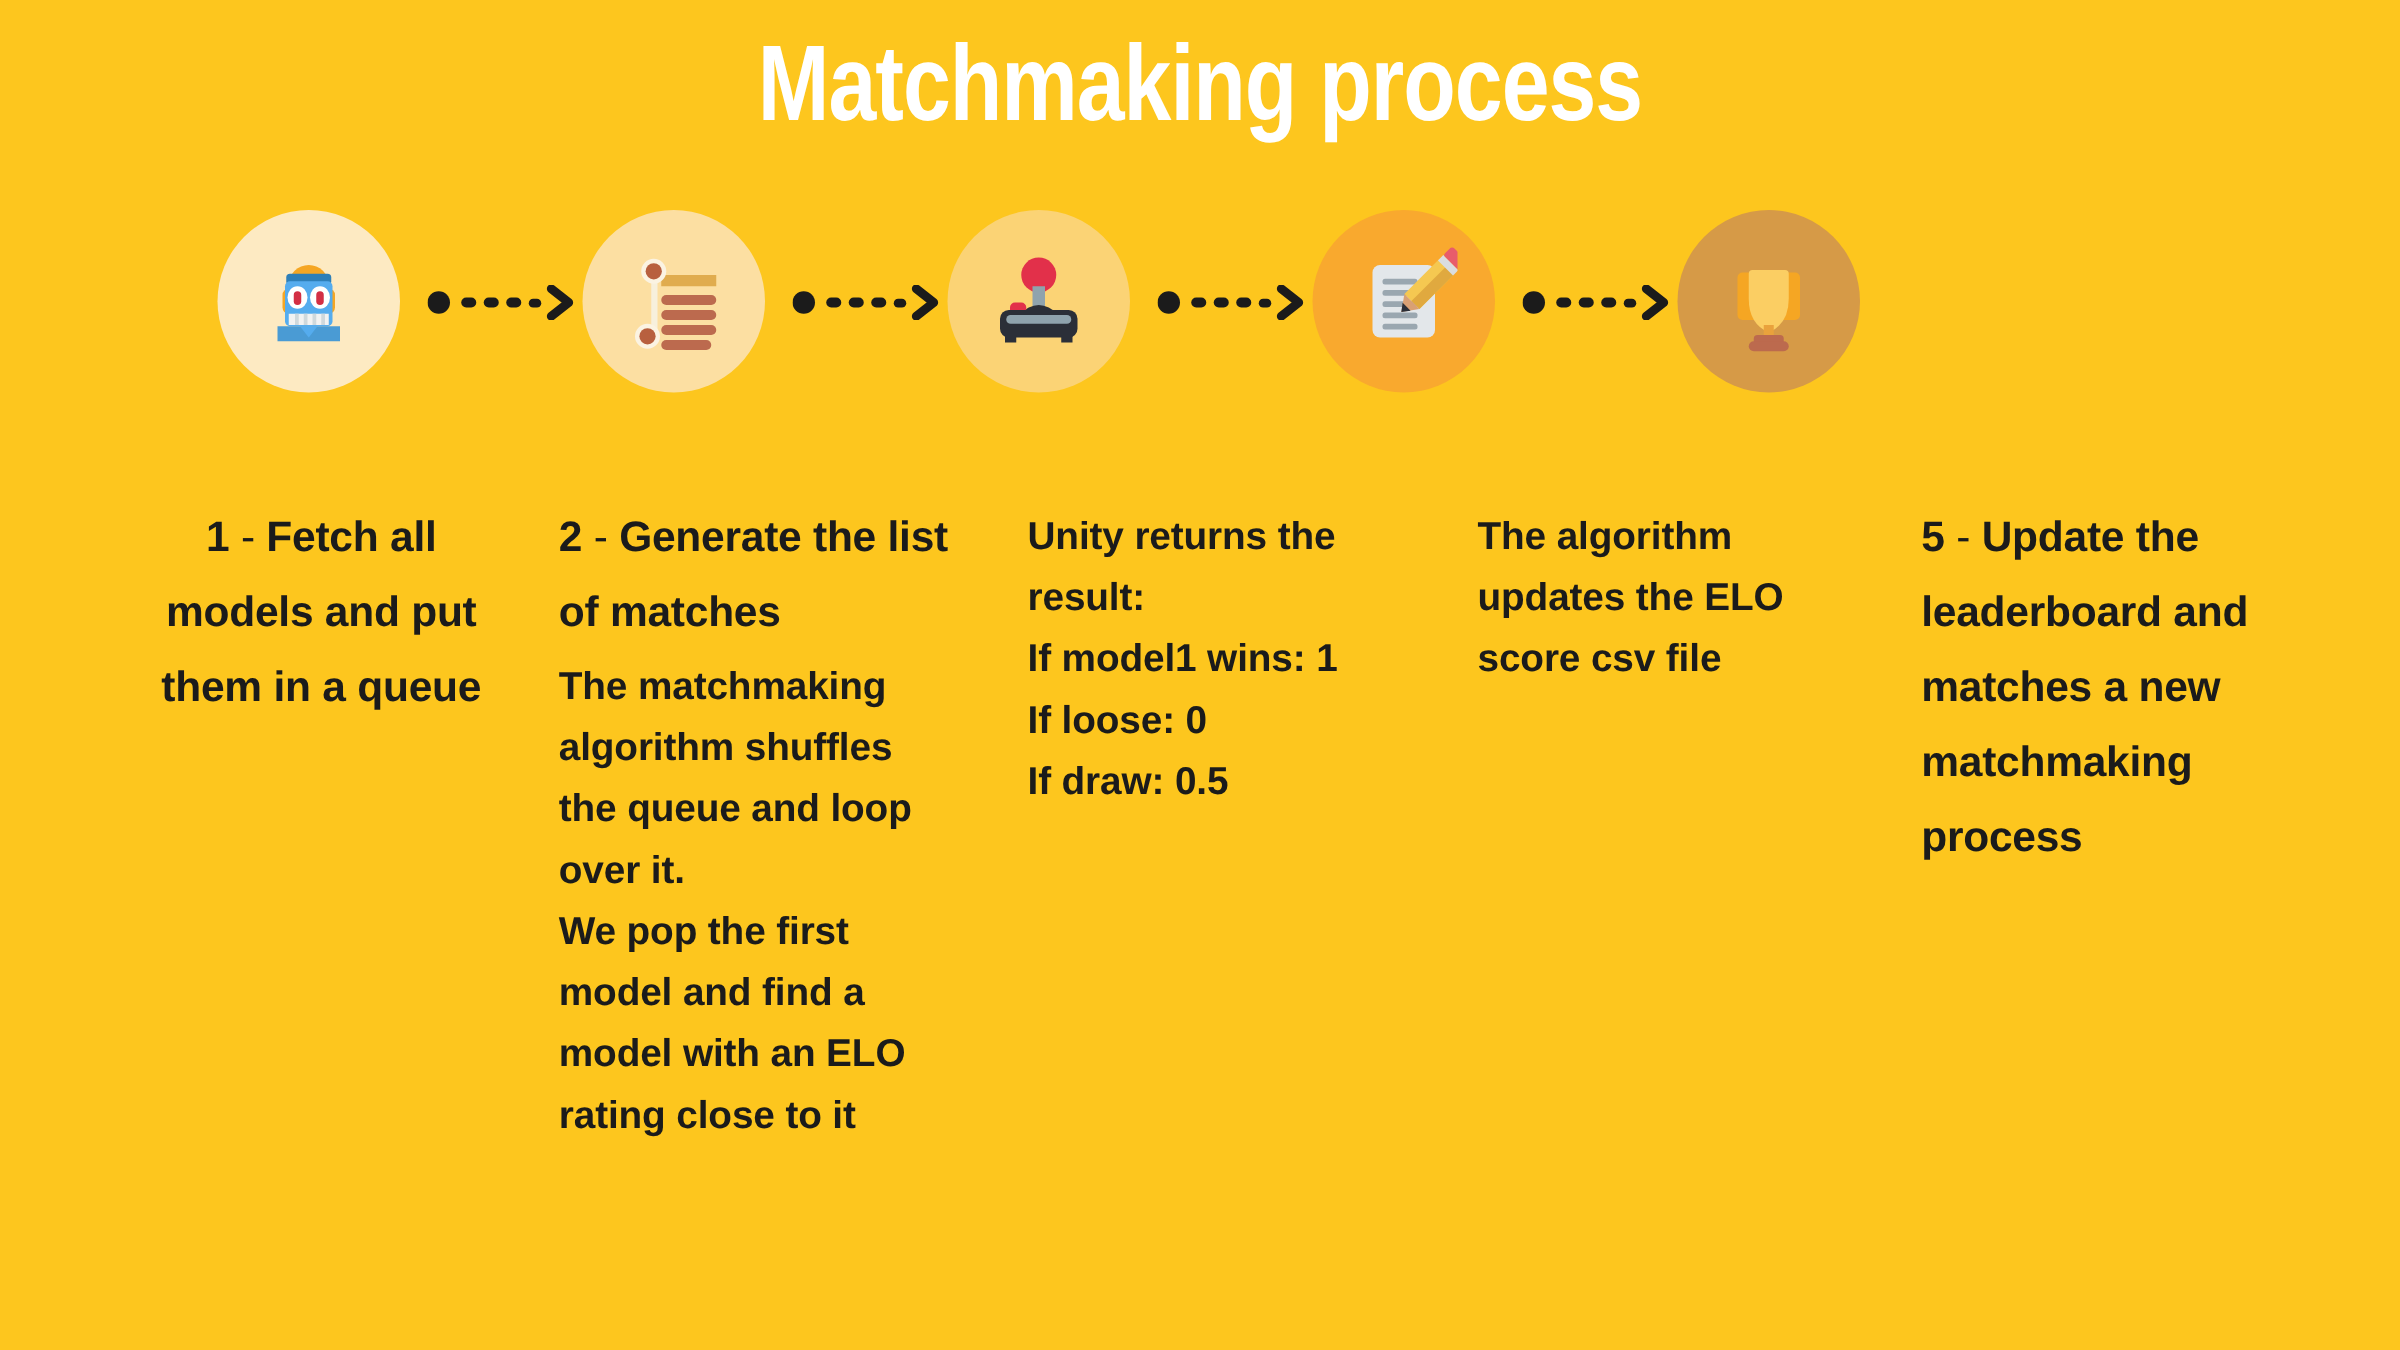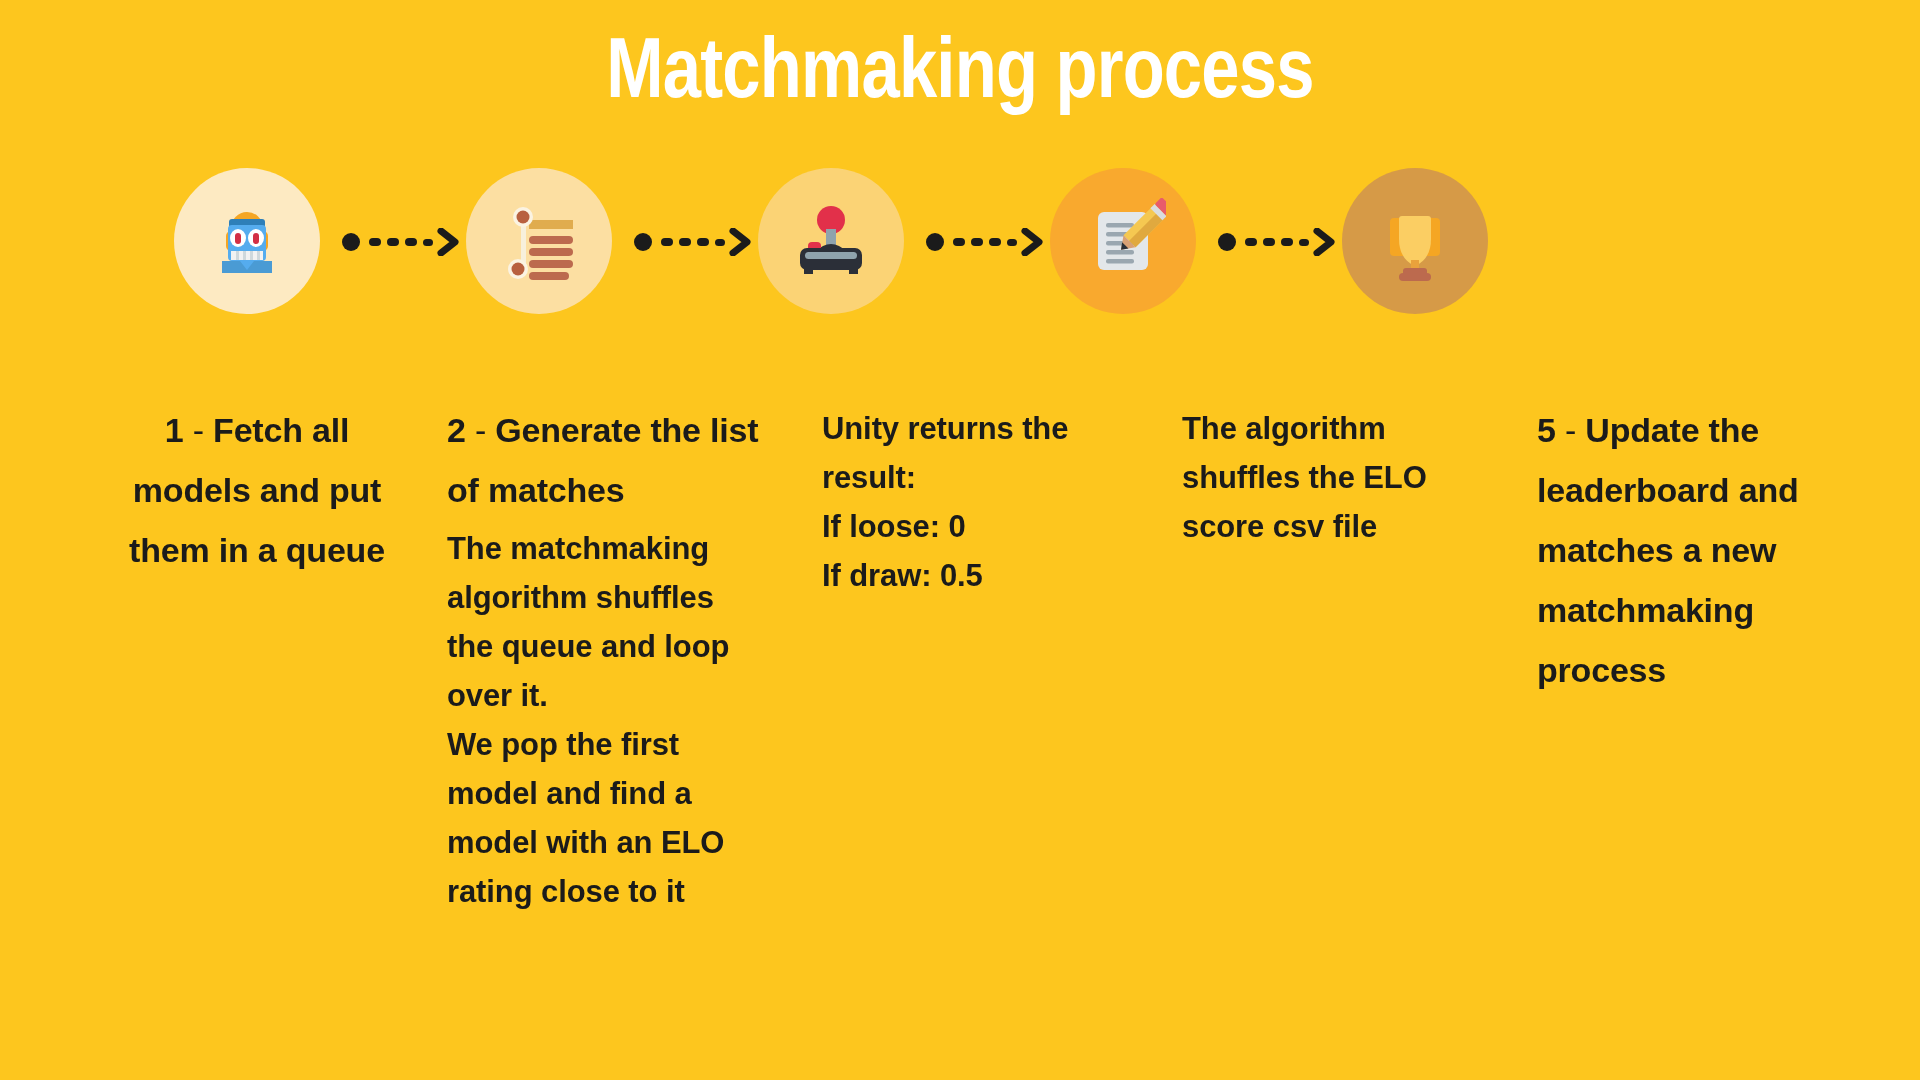--- a/index.html
+++ b/index.html
@@ -250,28 +250,29 @@
       </div>
       <div class="body">
         <p>The matchmaking algorithm shuffles the queue and loop over it.</p>
         <p>We pop the first model and find a model with an ELO rating close to it</p>
       </div>
     </div>
 
     <div class="col" style="left:822px; width:300px;">
       <div class="body">
         <p>Unity returns the result:</p>
+        <p>If model1 wins: 1</p>
         <p>If loose: 0</p>
         <p>If draw: 0.5</p>
       </div>
     </div>
 
     <div class="col" style="left:1182px; width:270px;">
       <div class="body">
-        <p>The algorithm shuffles the ELO score csv file</p>
+        <p>The algorithm updates the ELO score csv file</p>
       </div>
     </div>
 
     <div class="col" style="left:1537px; width:300px;">
       <div class="head">
         <span class="num">5</span>
         <span class="dash">-</span>
         <span>Update the leaderboard and matches a new matchmaking process</span>
       </div>
       <div class="body"></div>

